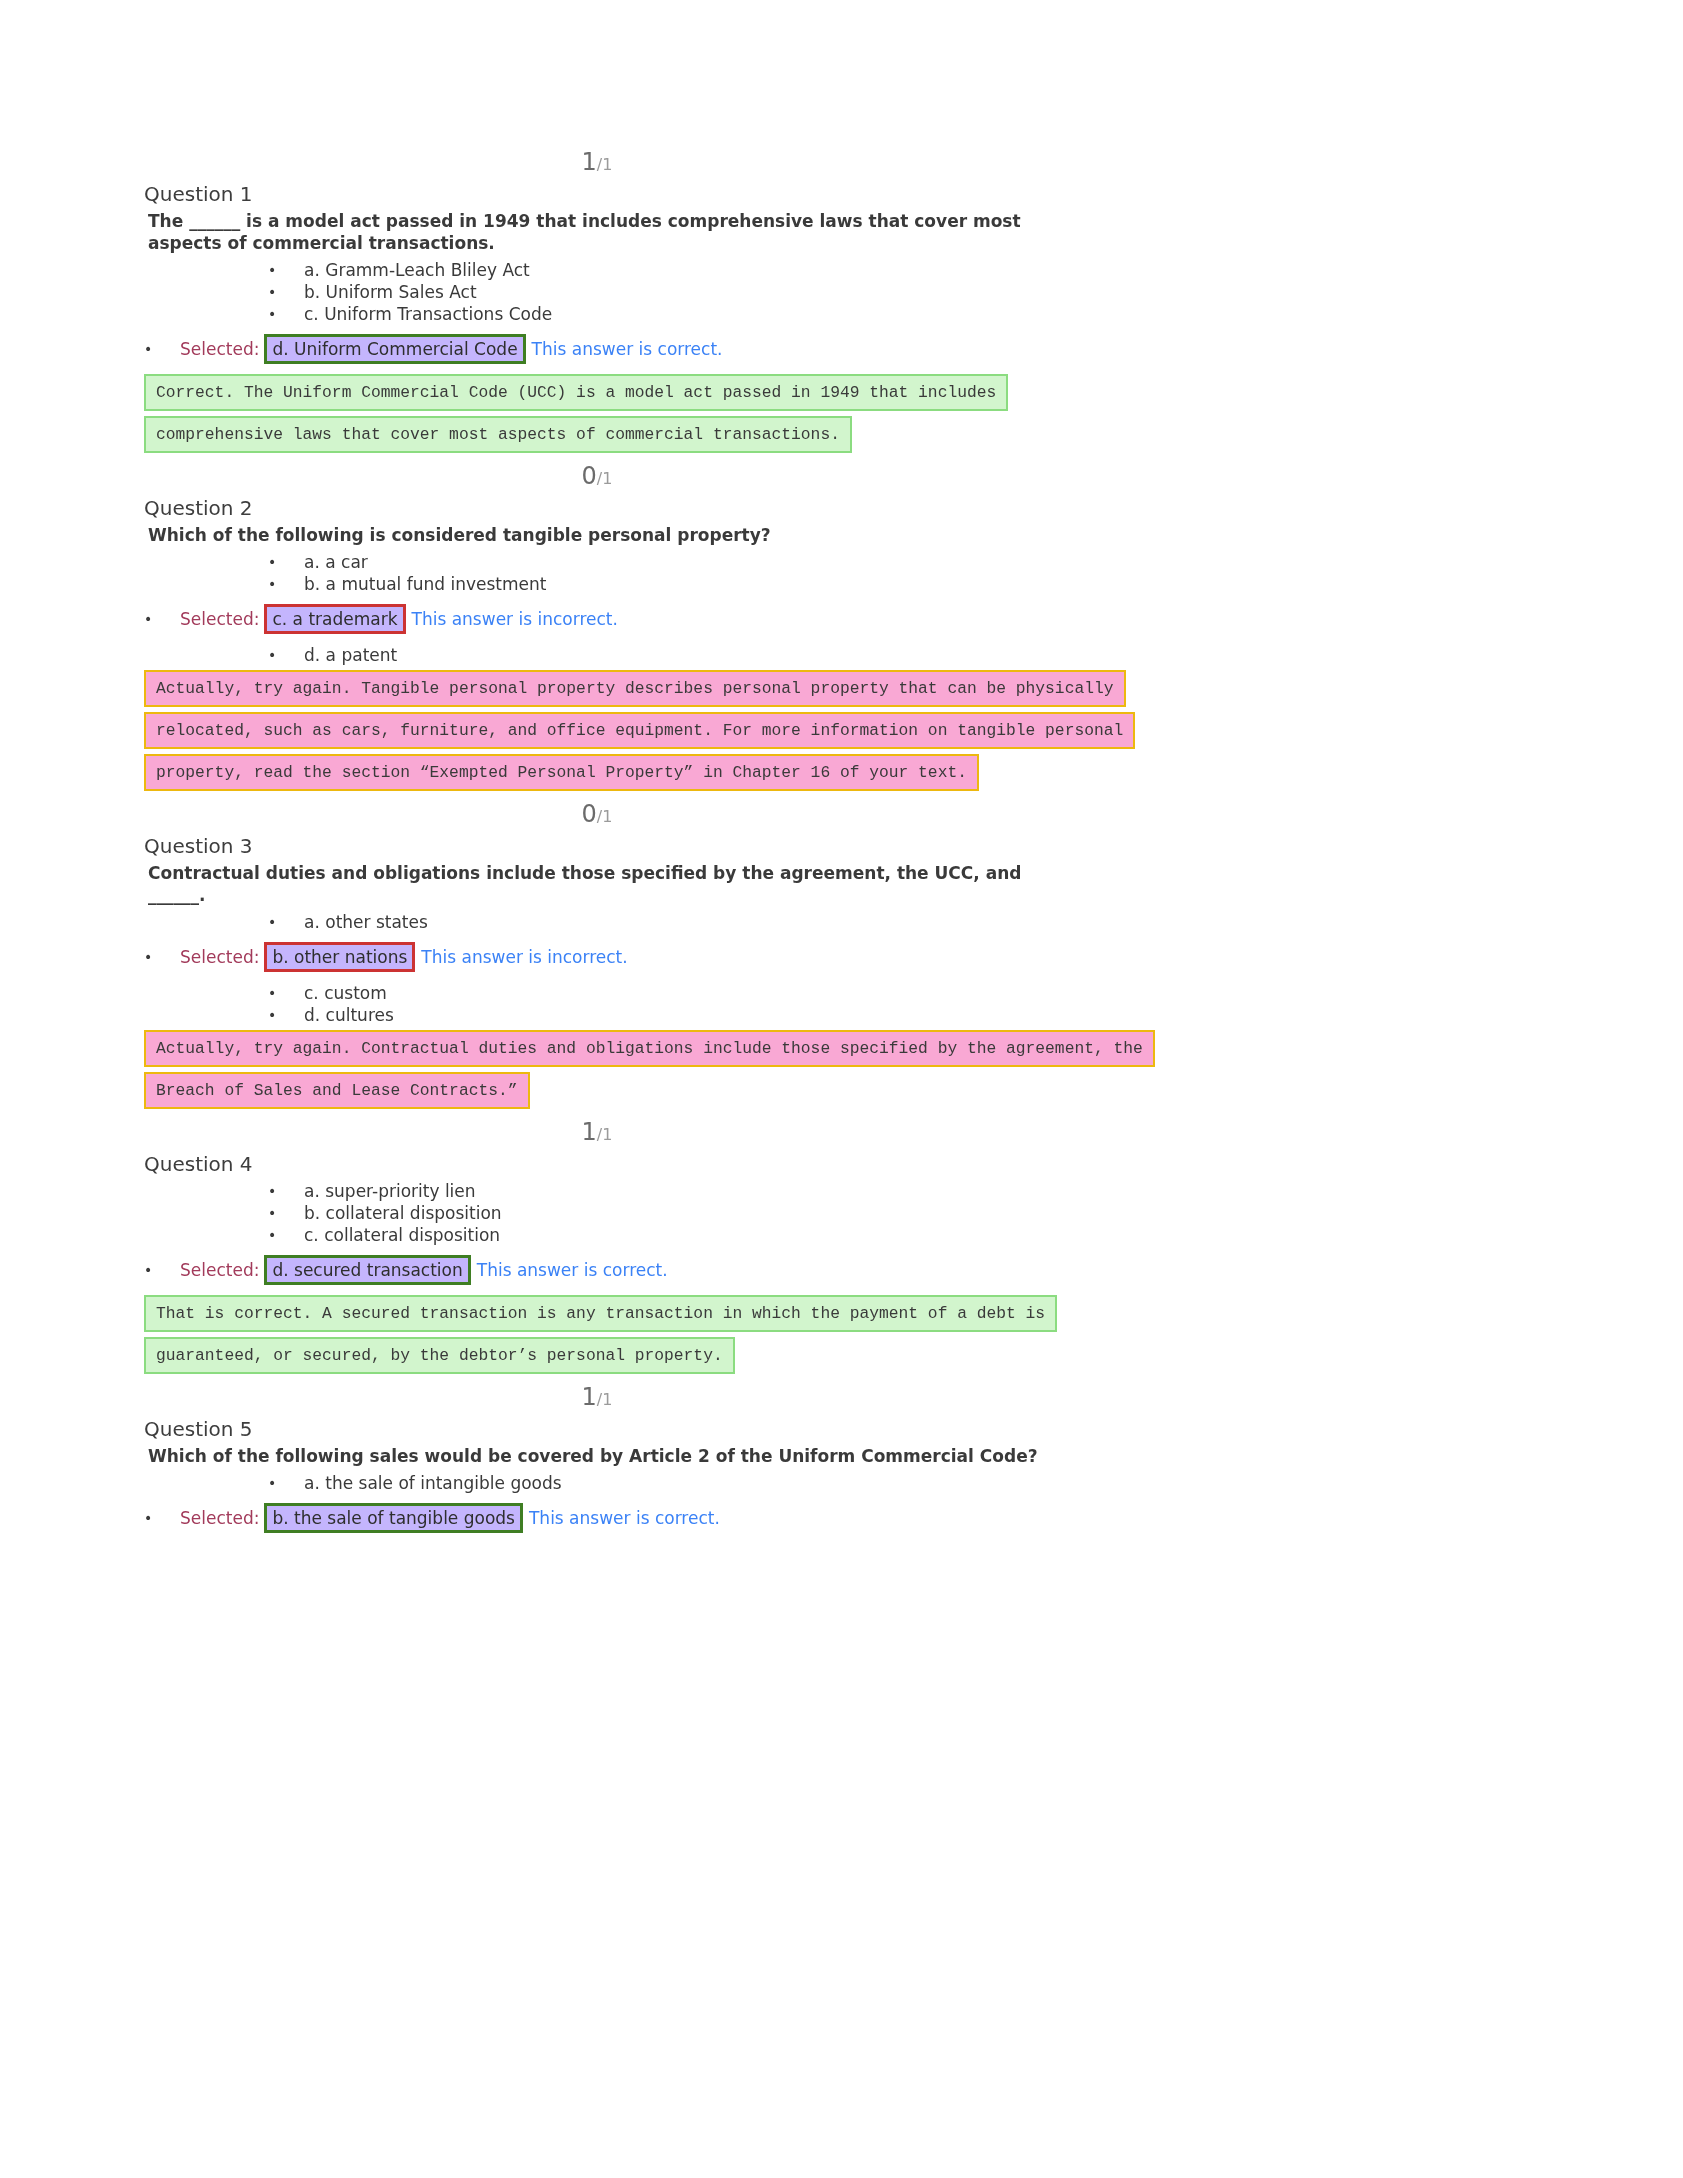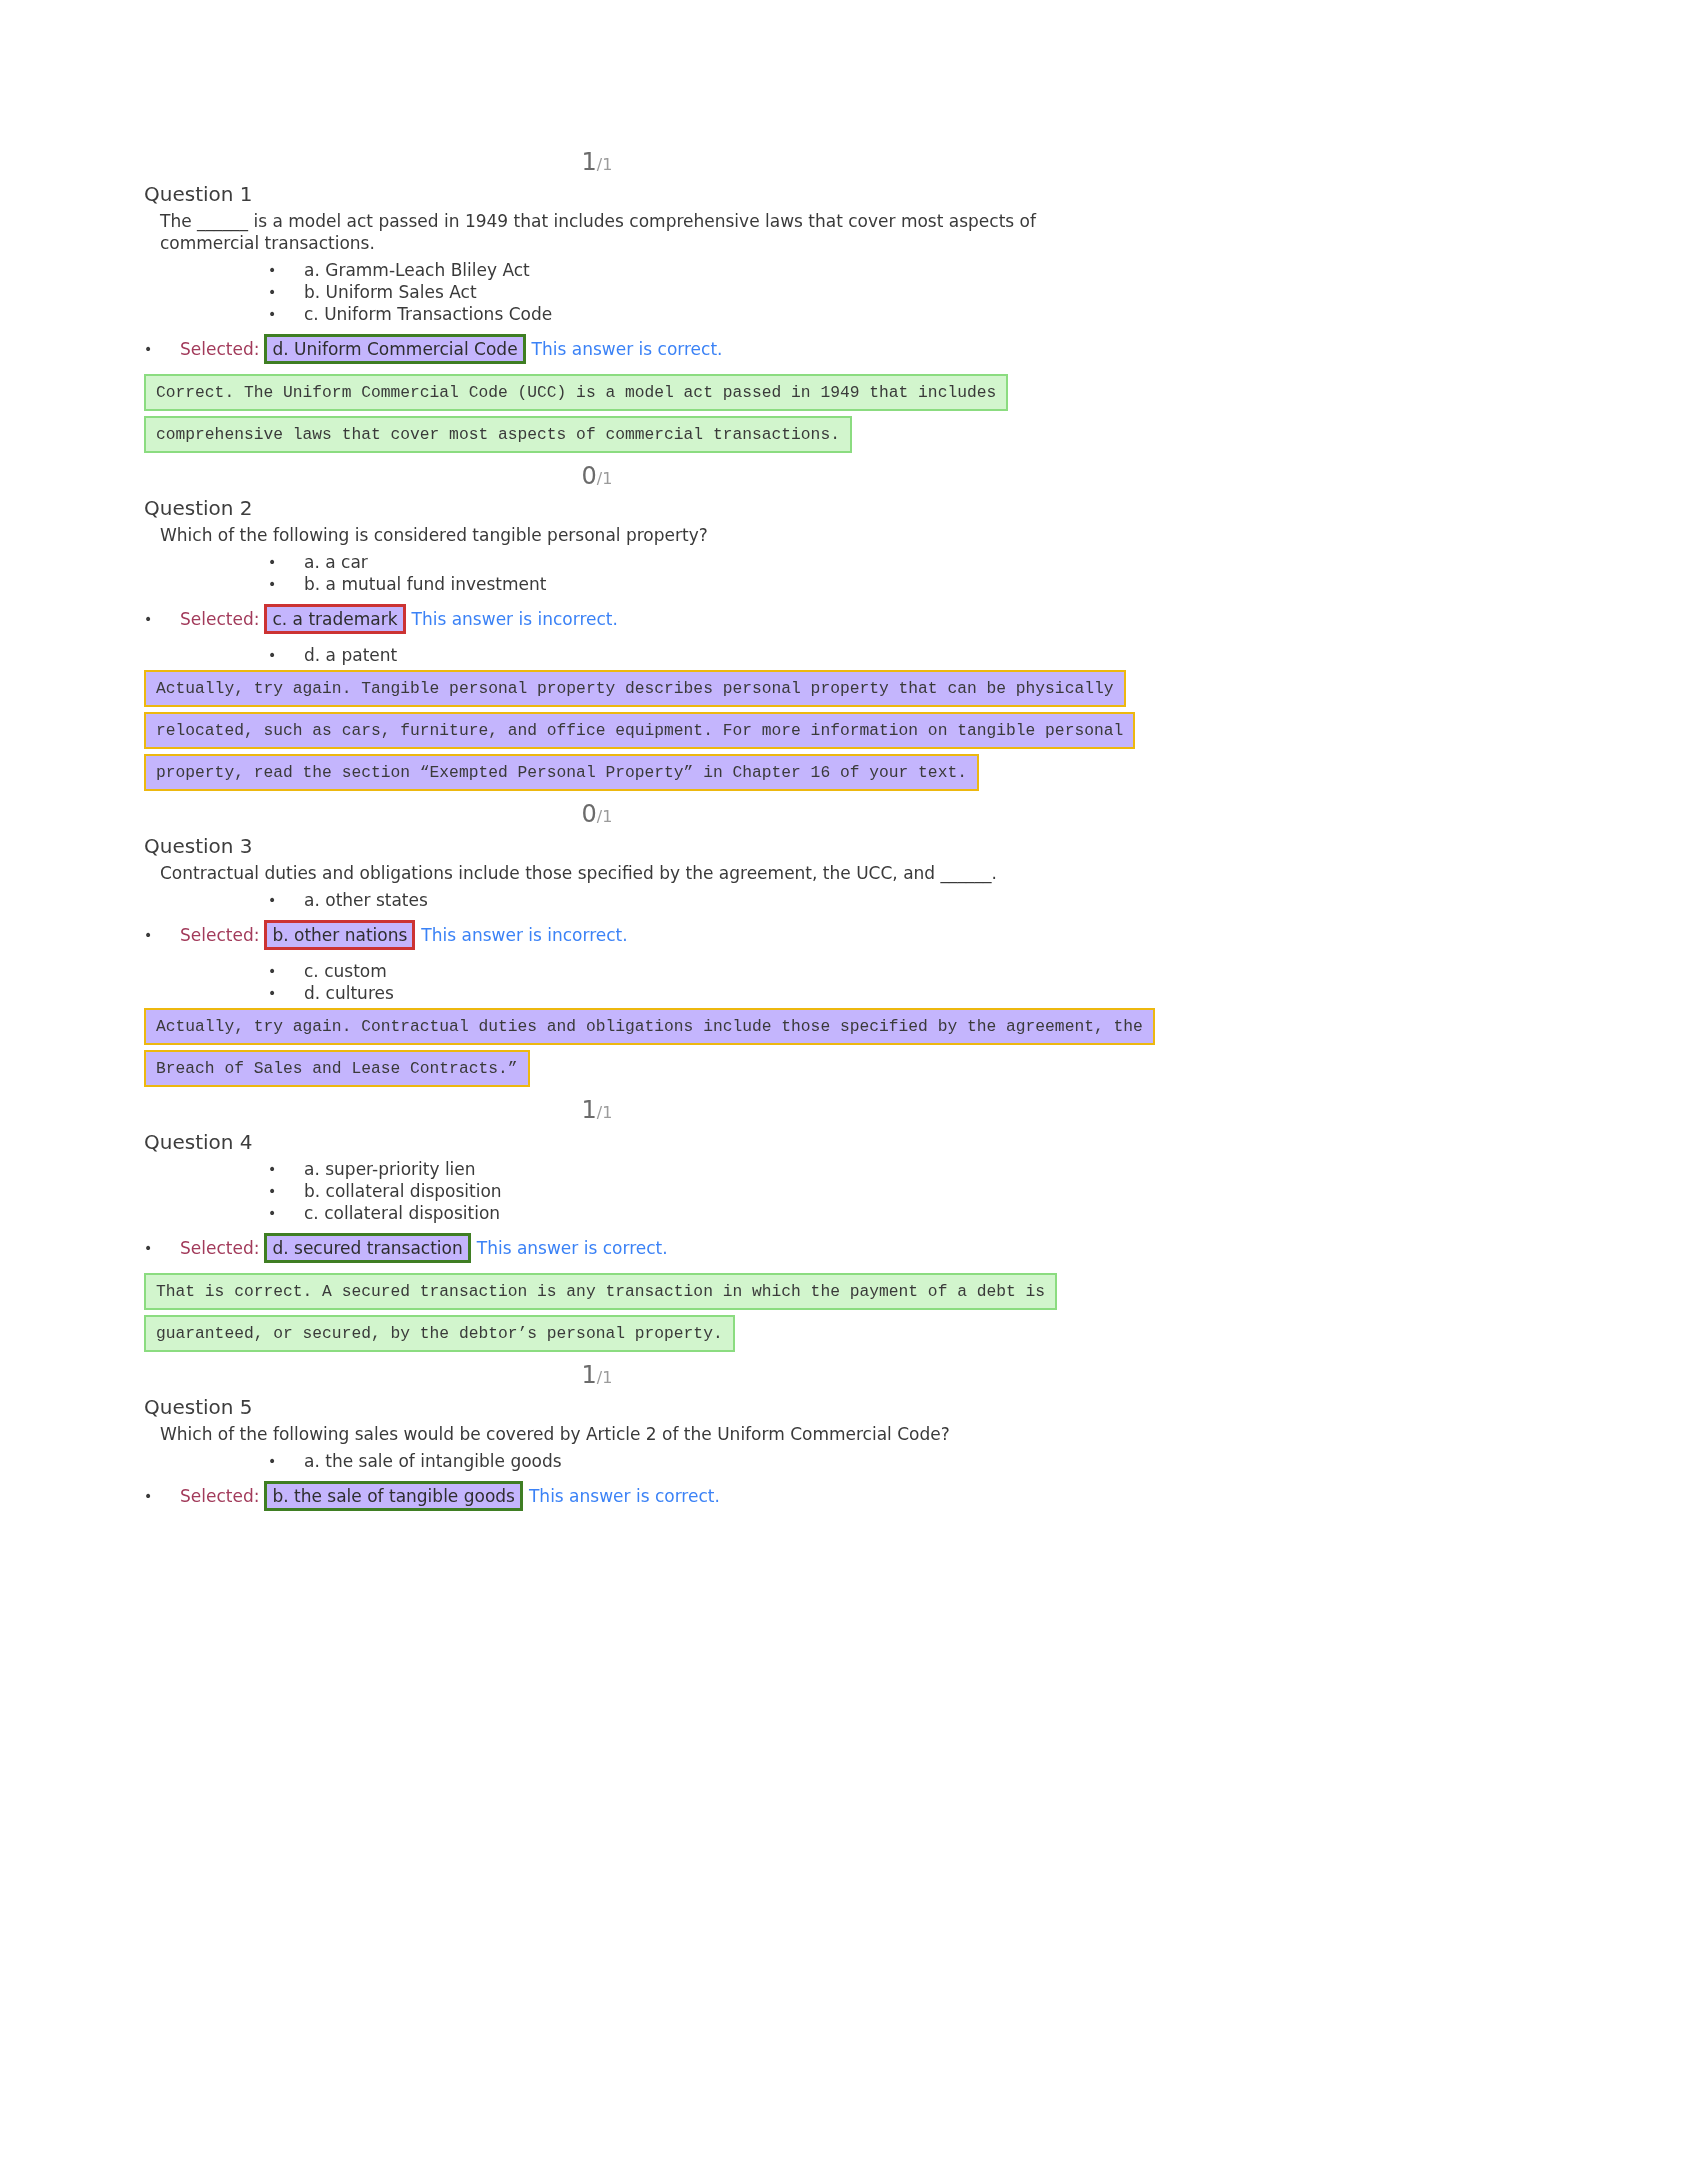--- a/index.html
+++ b/index.html
@@ -23,21 +23,22 @@
 
   .q-title {
     font-size: 20px;
     font-weight: normal;
     color: #3d3d3d;
     margin: 0 0 4px 0;
   }
   .q-prompt {
     font-size: 17px;
     line-height: 22px;
-    margin: 0 0 5px 16px;
+    margin: 0 0 5px 4px;
+    font-weight: bold;
   }
 
   .options { margin: 0; }
   .option {
     display: flex;
     align-items: center;
     margin-left: 124px;
     font-size: 17px;
     line-height: 22px;
   }
@@ -70,21 +71,21 @@
     width: max-content;
     max-width: 1485px;
     white-space: pre;
     font-size: 16.3px;
     line-height: 21px;
     padding: 6px 10px;
     border: 2px solid transparent;
     margin-bottom: 5px;
   }
   .fb-line.correct   { background: #d2f5cd; border-color: #8bdc80; }
-  .fb-line.incorrect { background: #c4b5fd; border-color: #edb80f; }
+  .fb-line.incorrect { background: #f9a8d4; border-color: #edb80f; }
 
   .question { margin-bottom: 2px; }
 </style>
 </head>
 <body>
 
 <div class="page">
   <div class="content">
 
     <section class="question">

